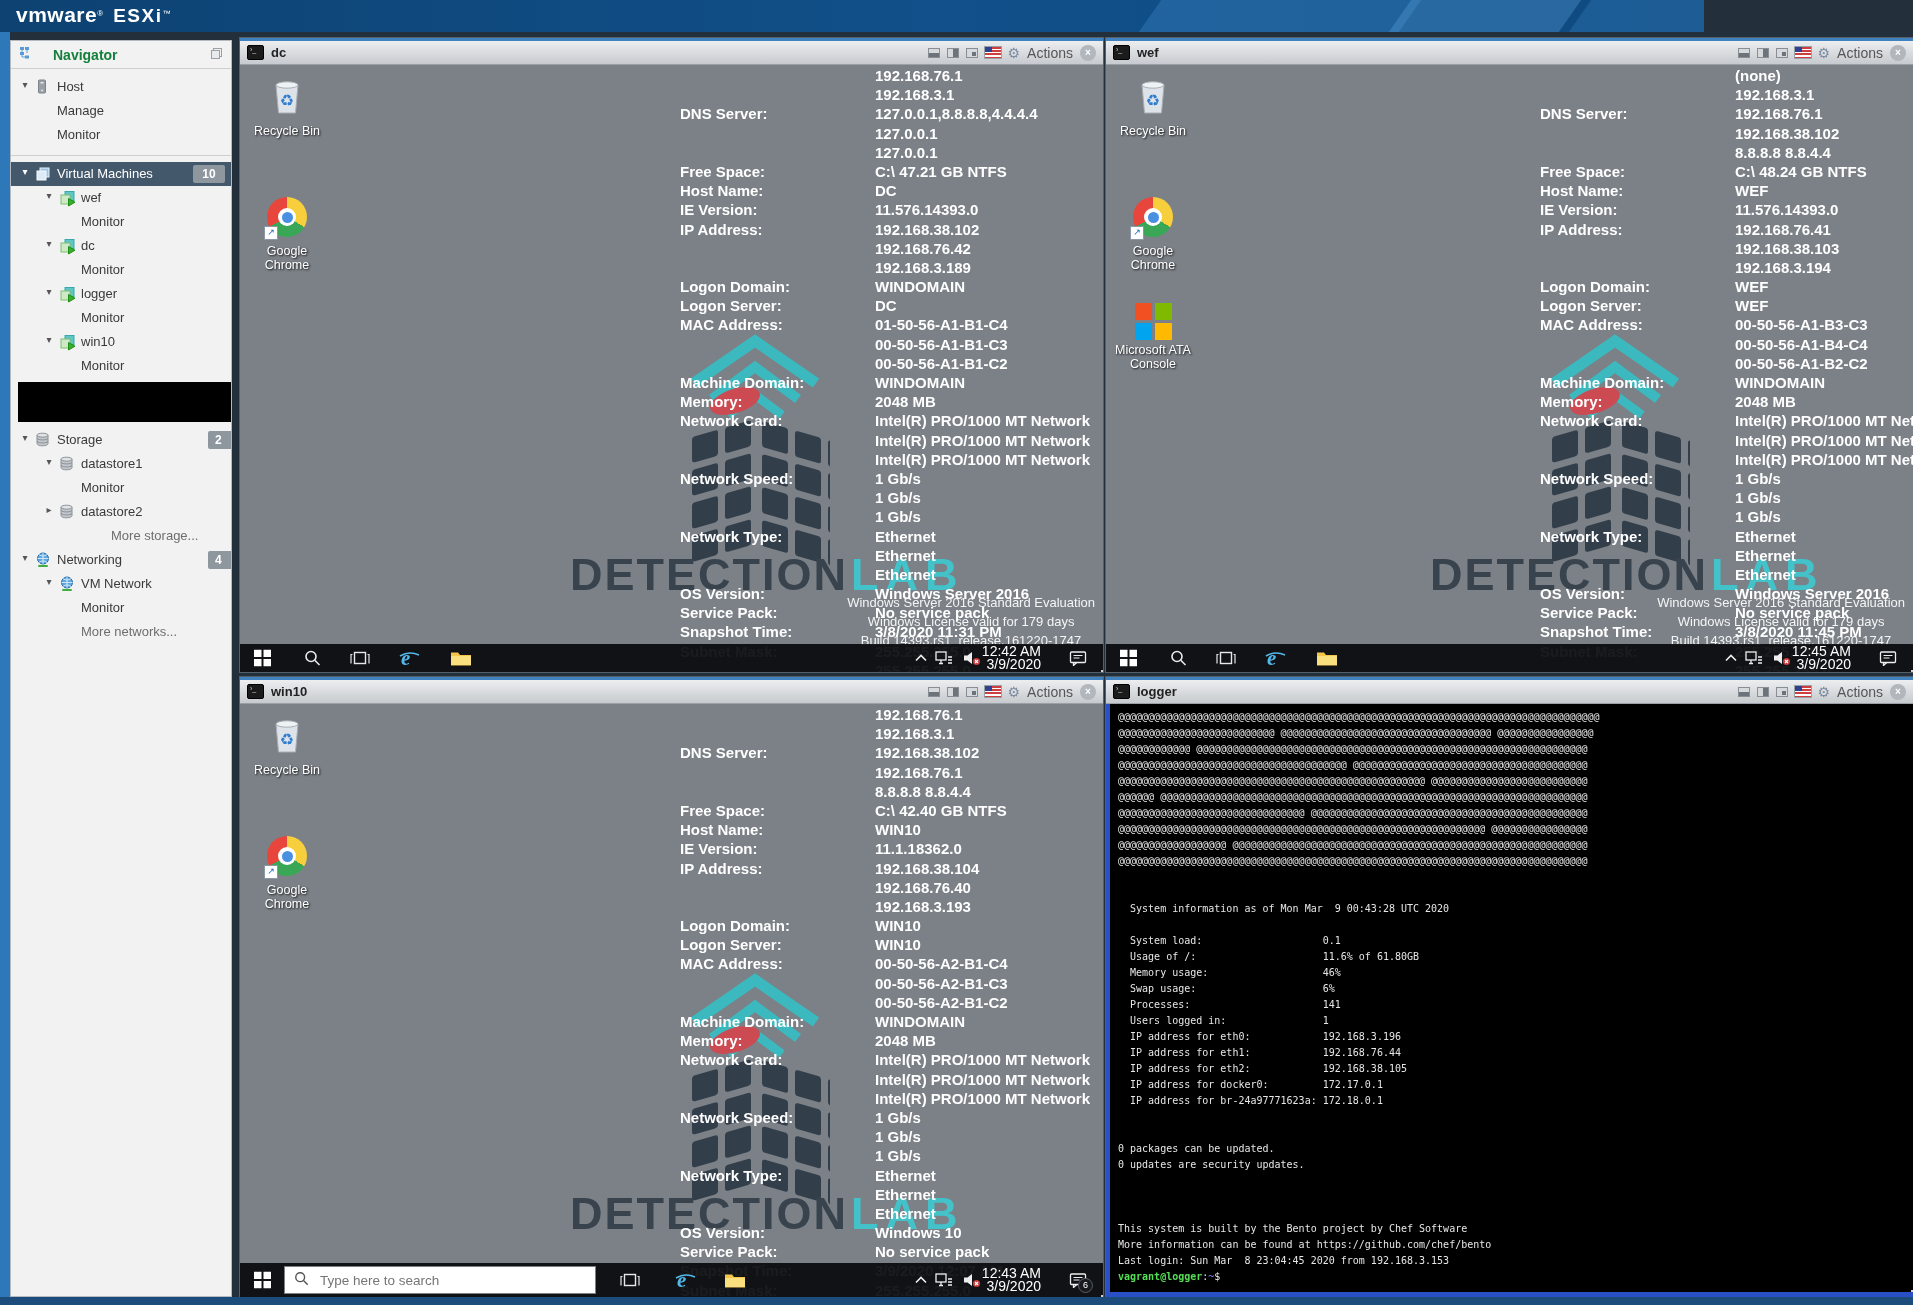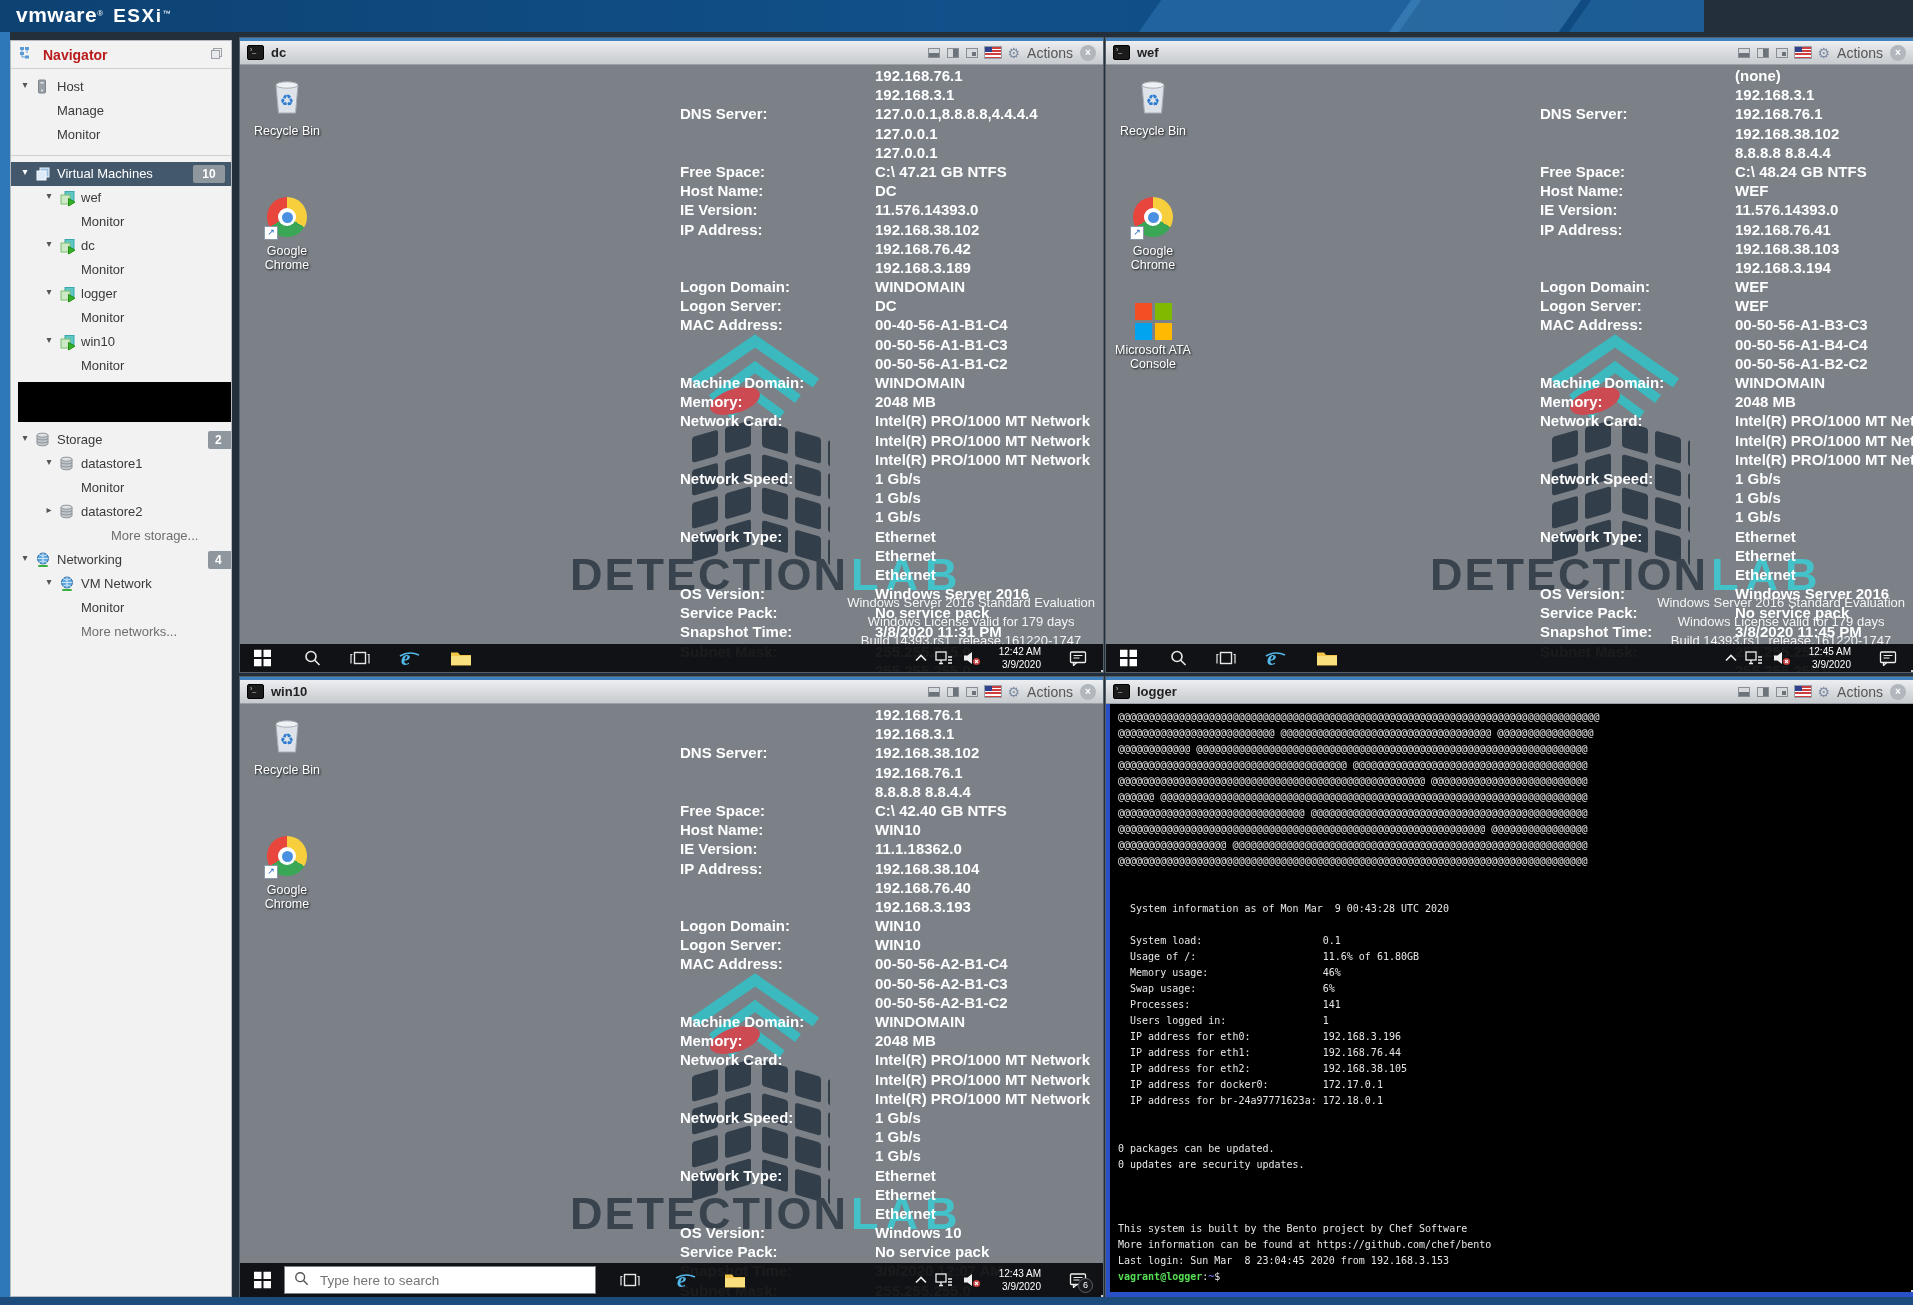--- a/index.html
+++ b/index.html
@@ -15,21 +15,21 @@
   .logo .vm{font-weight:bold;font-size:21px;letter-spacing:.5px}
   .logo sup{font-size:8px;vertical-align:super}
   .logo .esxi{font-size:19px;font-weight:bold;letter-spacing:1.5px;margin-left:10px}
 
   .leftstrip{position:absolute;left:0;top:32px;width:10px;height:1273px;background:#2e77b8;z-index:1}
   .bottomstrip{position:absolute;left:0;top:1297px;width:1913px;height:8px;background:#1c4c7c;z-index:40}
 
   
   .sidebar{position:absolute;left:10px;top:40px;width:222px;height:1257px;background:#f2f2f2;border:1px solid #b4bac0;box-sizing:border-box;overflow:hidden;z-index:20}
   .sb-head{height:27px;border-bottom:1px solid #cfcfcf;display:flex;align-items:center;padding:0 8px}
-  .sb-head .ttl{font-weight:bold;font-size:14px;color:#b91c1c;margin-left:9px;flex:1}
+  .sb-head .ttl{font-weight:bold;font-size:14px;color:#15803d;margin-left:19px;flex:1}
   .ntree{padding-top:6px}
   .nrow{position:relative;height:24px;font-size:13px;color:#3a3a3a}
   .nrow.sel{background:#44586c;color:#fff}
   .caret{position:absolute;top:4px;width:12px;text-align:center;font-size:10px;color:#555}
   .sel .caret{color:#fff}
   .nicon{position:absolute;top:4px}
   .nlabel{position:absolute;top:4px;white-space:nowrap}
   .bold{font-weight:normal}
   .muted{color:#6e6e6e}
   .badge{position:absolute;top:3px;right:6px;width:32px;height:18px;background:#8e969e;border-radius:2px;color:#fff;font-size:12px;font-weight:bold;text-align:center;line-height:18px}
@@ -90,21 +90,21 @@
   .taskbar{position:absolute;left:0;right:0;bottom:0;background:rgba(9,10,12,.93);z-index:10}
   .tb-std{height:28px}
   .tb-win10{height:34px}
   .tbi{position:absolute;top:50%;transform:translateY(-50%);display:inline-flex}
   .tb-std .i-start{left:14px}.tb-std .i-search{left:64px}.tb-std .i-tview{left:110px}.tb-std .i-ie{left:158px}.tb-std .i-folder{left:210px}
   .tb-win10 .i-start{left:14px}
   .searchbox{position:absolute;left:44px;top:3px;width:312px;height:28px;background:#fff;border:1px solid #7a8288;display:flex;align-items:center;padding:0 9px;box-sizing:border-box;gap:9px}
   .searchbox input{border:0;outline:0;flex:1;font-size:13.5px;color:#333;background:transparent;font-family:"Liberation Sans",sans-serif}
   .tb-win10 .i-tview{left:380px}.tb-win10 .i-ie{left:434px}.tb-win10 .i-folder{left:484px}
   .i-chev{right:176px}.i-net{right:150px}.i-spk{right:122px}
-  .clock{position:absolute;right:62px;top:50%;transform:translateY(-50%);text-align:right;color:#fff;font-size:10px;line-height:13px;white-space:nowrap}
+  .clock{position:absolute;right:62px;top:50%;transform:translateY(-50%);text-align:right;color:#fff;font-size:14px;line-height:13px;white-space:nowrap}
   .i-ac{right:16px}
   .acbadge{position:absolute;right:10px;bottom:4px;background:#16191d;border:1px solid #5a5f66;color:#fff;font-size:9px;border-radius:50%;width:13px;height:13px;line-height:12px;text-align:center;z-index:11}
   .grip{position:absolute;right:4px;bottom:4px;width:2px;height:2px;background:transparent;box-shadow:8px 8px 0 1px #cfd3d8,5px 8px 0 1px #cfd3d8,2px 8px 0 1px #cfd3d8,8px 5px 0 1px #cfd3d8,5px 5px 0 1px #cfd3d8,8px 2px 0 1px #cfd3d8}
 
   
   .terminal{position:absolute;left:0;top:24px;right:0;bottom:0;background:#000;border-left:4px solid #2a50c8;border-bottom:5px solid #2a50c8;box-sizing:border-box;overflow:hidden}
   .terminal pre,.promptline{margin:0;font-family:"DejaVu Sans Mono",monospace;font-size:10px;line-height:16px;color:#e6e6e6}
   .terminal pre{padding:5px 0 0 8px}
   .promptline{padding-left:8px;white-space:pre}
   .p-user{font-weight:bold}
@@ -385,21 +385,21 @@
         <div class="bgline">
           <span class="bglabel">Logon Domain:</span>
           <span class="bgvalue">WINDOMAIN</span>
         </div>
         <div class="bgline">
           <span class="bglabel">Logon Server:</span>
           <span class="bgvalue">DC</span>
         </div>
         <div class="bgline">
           <span class="bglabel">MAC Address:</span>
-          <span class="bgvalue">00-40-56-A1-B1-C4</span>
+          <span class="bgvalue">01-50-56-A1-B1-C4</span>
         </div>
         <div class="bgline">
           <span class="bglabel"></span>
           <span class="bgvalue">00-50-56-A1-B1-C3</span>
         </div>
         <div class="bgline">
           <span class="bglabel"></span>
           <span class="bgvalue">00-50-56-A1-B1-C2</span>
         </div>
         <div class="bgline">

